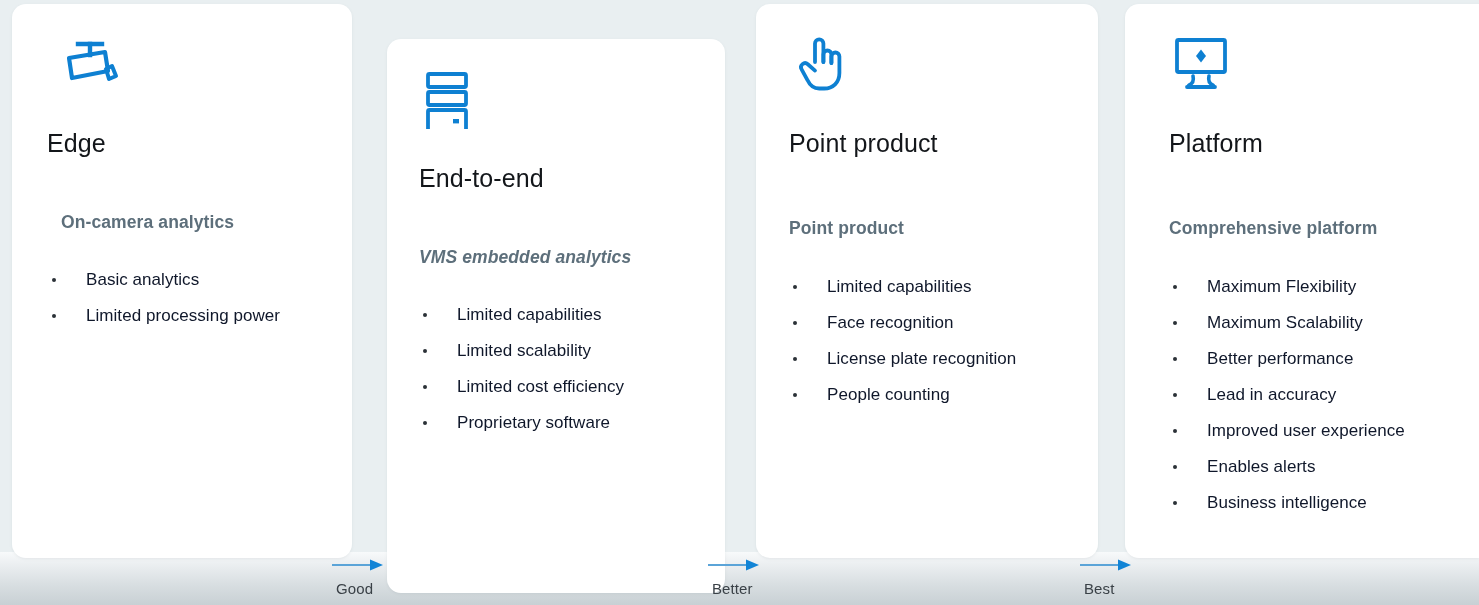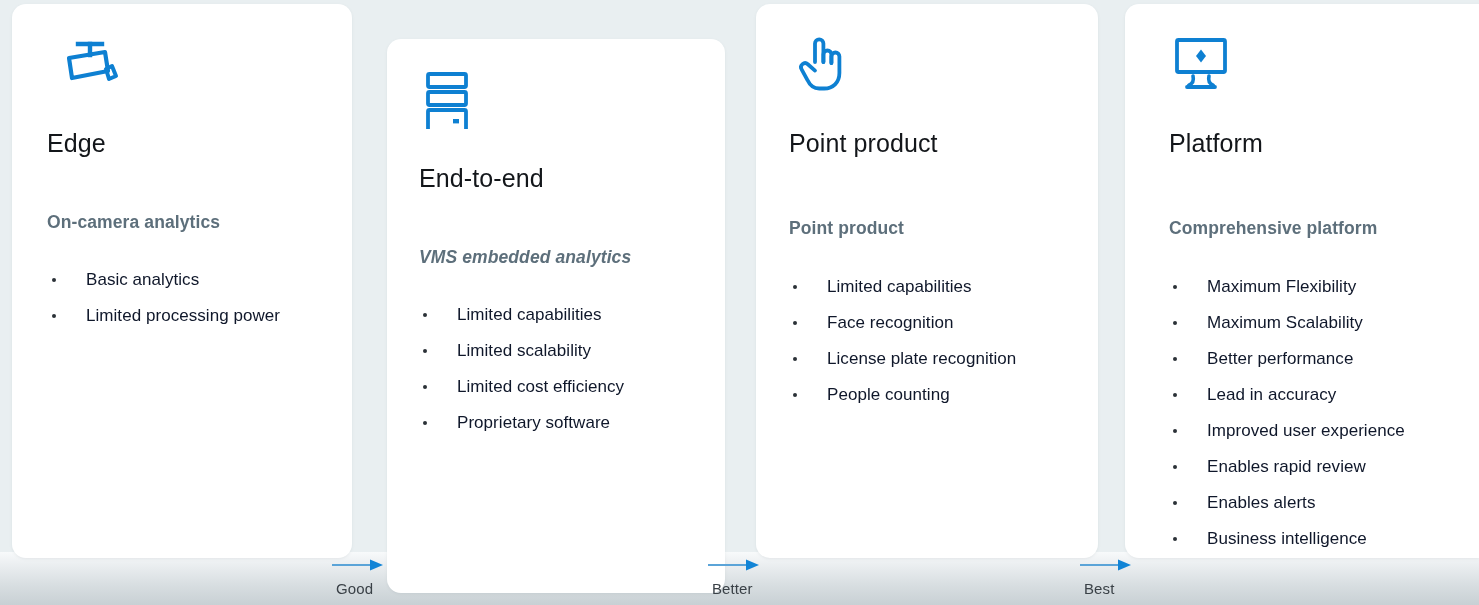--- a/index.html
+++ b/index.html
@@ -76,21 +76,21 @@
     color: #13161a;
     letter-spacing: 0.1px;
     white-space: nowrap;
   }
   .card.c1 .card-title { left: 32px; }
   .card.c2 .card-title { left: 33px; }
   .card.c3 .card-title { left: 44px; }
 
   .card-subtitle {
     position: absolute;
-    left: 35px;
+    left: 49px;
     top: 208px;
     font-size: 17.5px;
     font-weight: 700;
     color: #5d6f7b;
     letter-spacing: 0.1px;
     white-space: nowrap;
   }
   .card.c1 .card-subtitle { left: 32px; font-style: italic; }
   .card.c2 .card-subtitle { left: 33px; top: 214px; }
   .card.c3 .card-subtitle { left: 44px; top: 214px; }
@@ -224,21 +224,20 @@
         </svg>
       </div>
       <div class="card-title">Platform</div>
       <div class="card-subtitle">Comprehensive platform</div>
       <ul class="bullets">
         <li><span class="dot"></span><span>Maximum Flexibility</span></li>
         <li><span class="dot"></span><span>Maximum Scalability</span></li>
         <li><span class="dot"></span><span>Better performance</span></li>
         <li><span class="dot"></span><span>Lead in accuracy</span></li>
         <li><span class="dot"></span><span>Improved user experience</span></li>
-        <li><span class="dot"></span><span>Enables rapid review</span></li>
         <li><span class="dot"></span><span>Enables alerts</span></li>
         <li><span class="dot"></span><span>Business intelligence</span></li>
       </ul>
     </div>
 
   </div>
 
   <div class="scale-mark sm0">
     <span class="arrow">
       <svg width="56" height="14" viewBox="0 0 56 14" fill="none">

